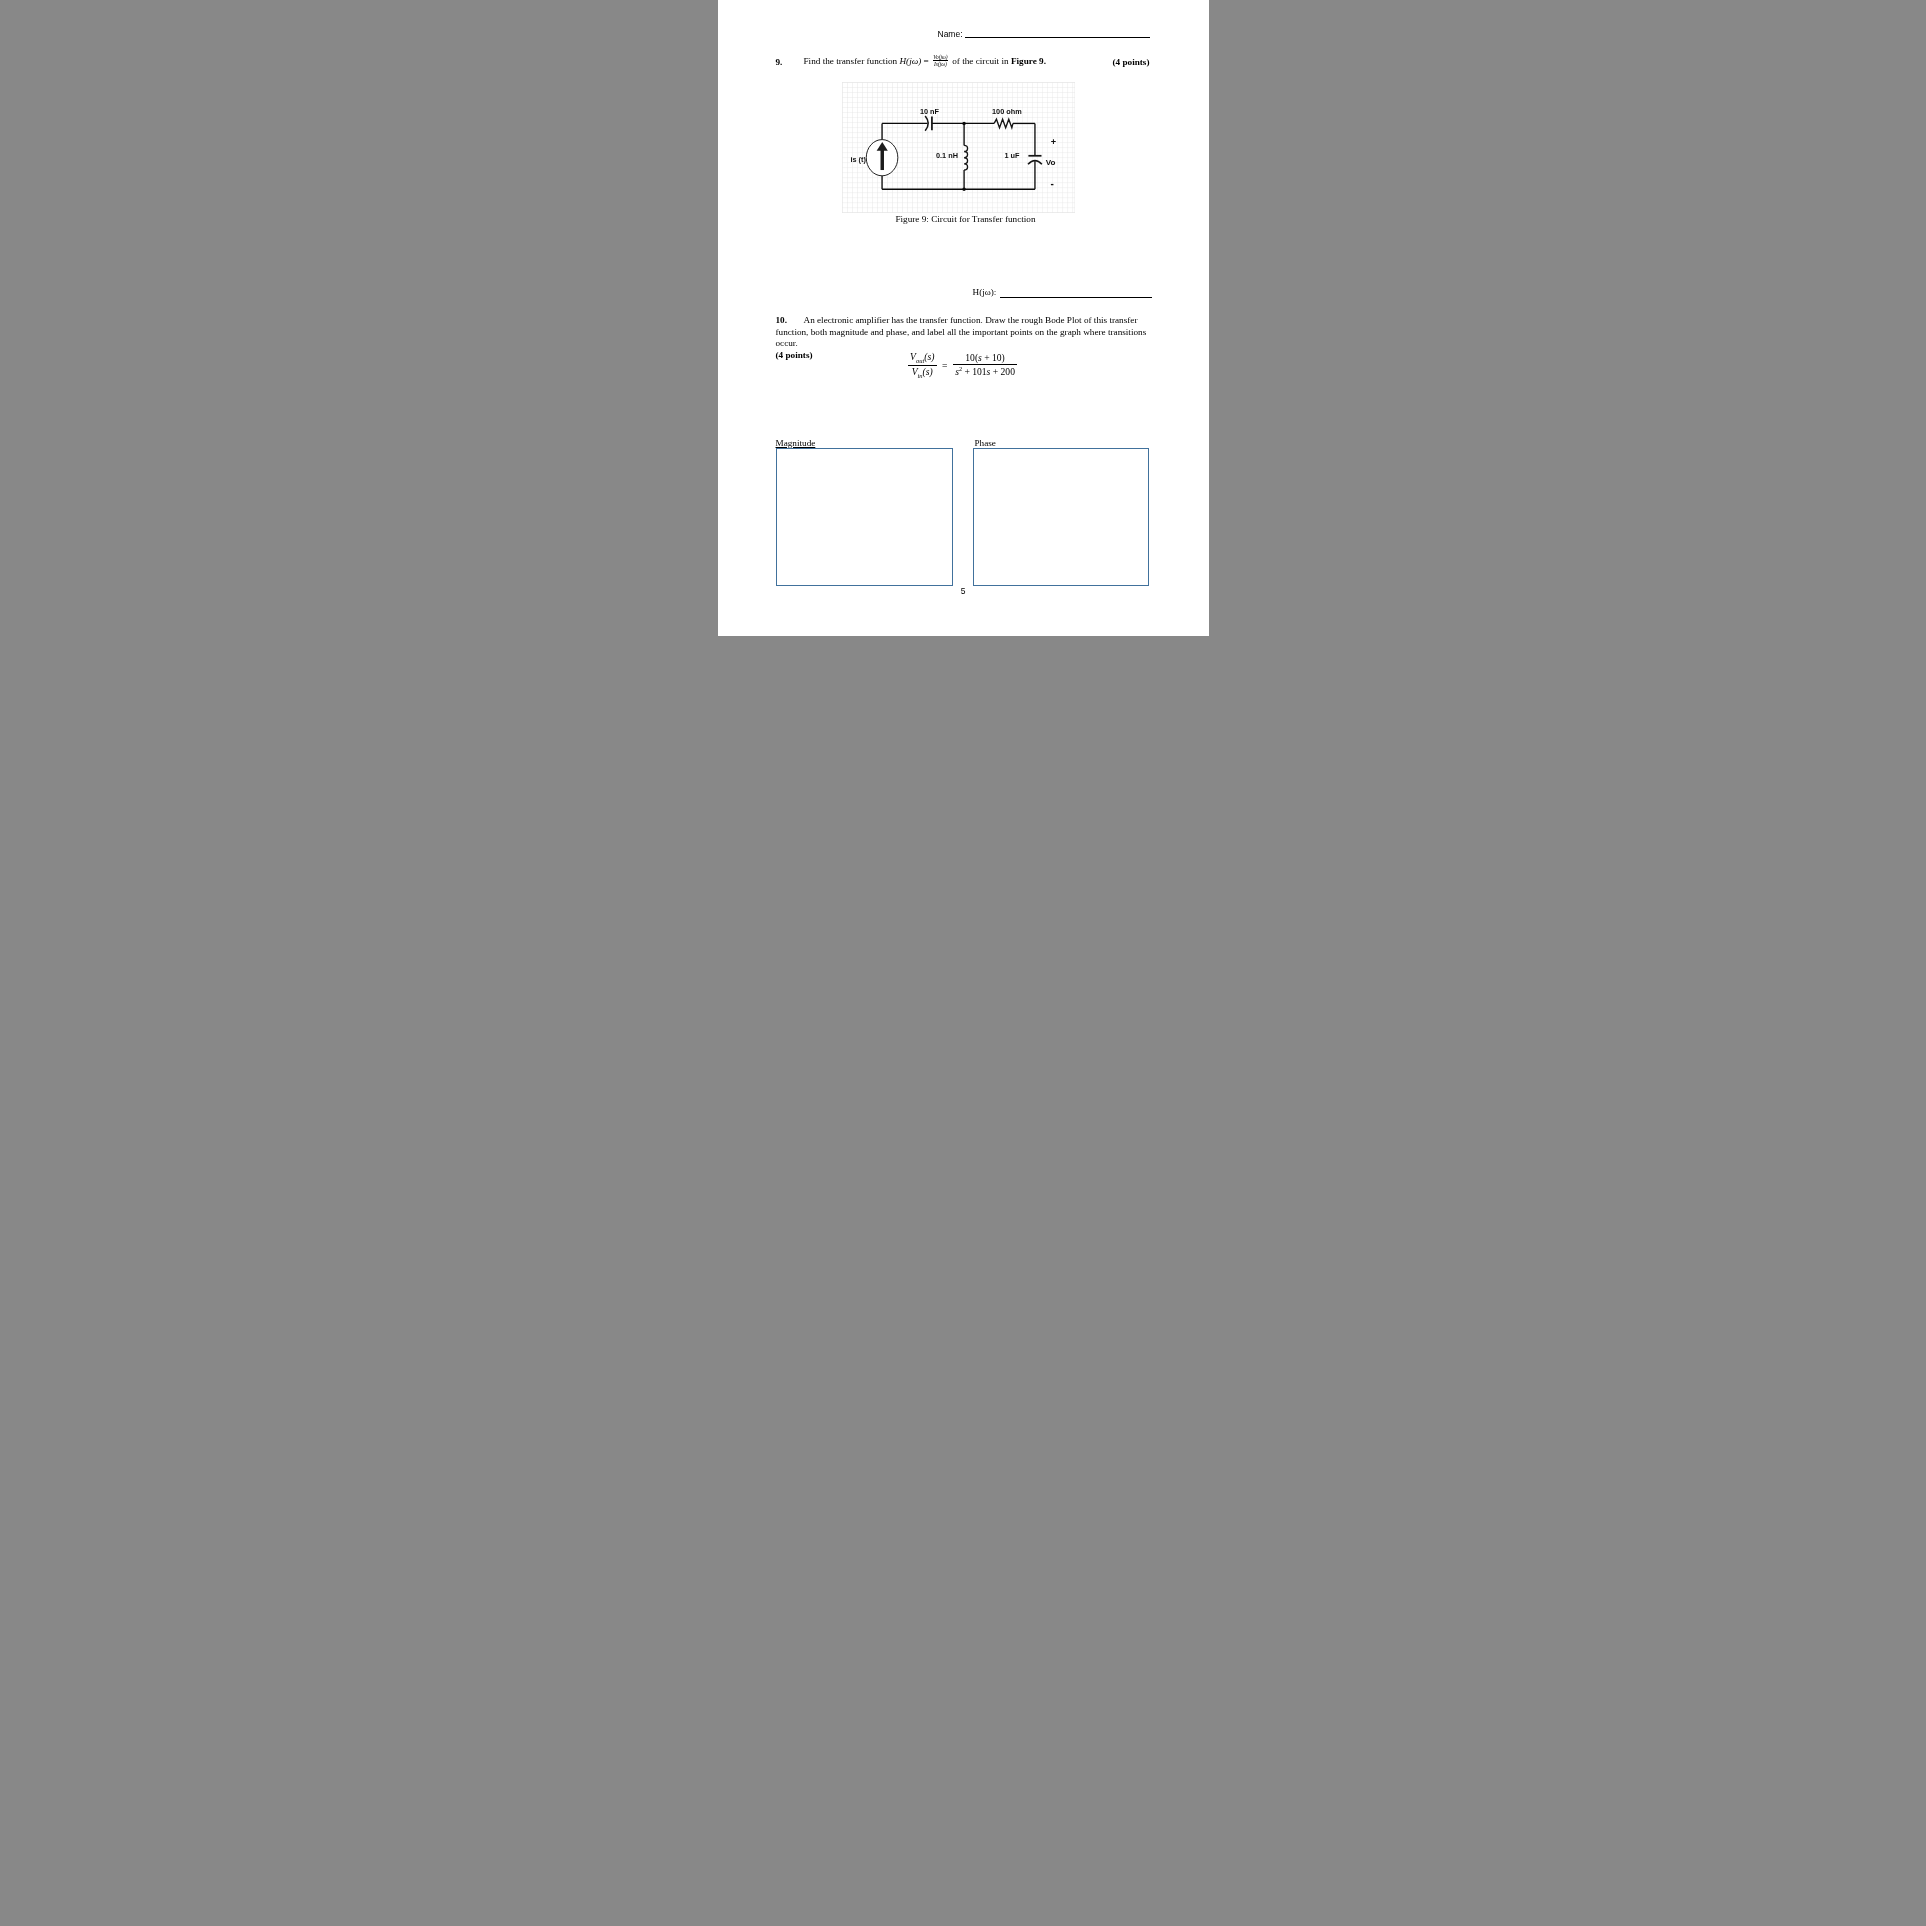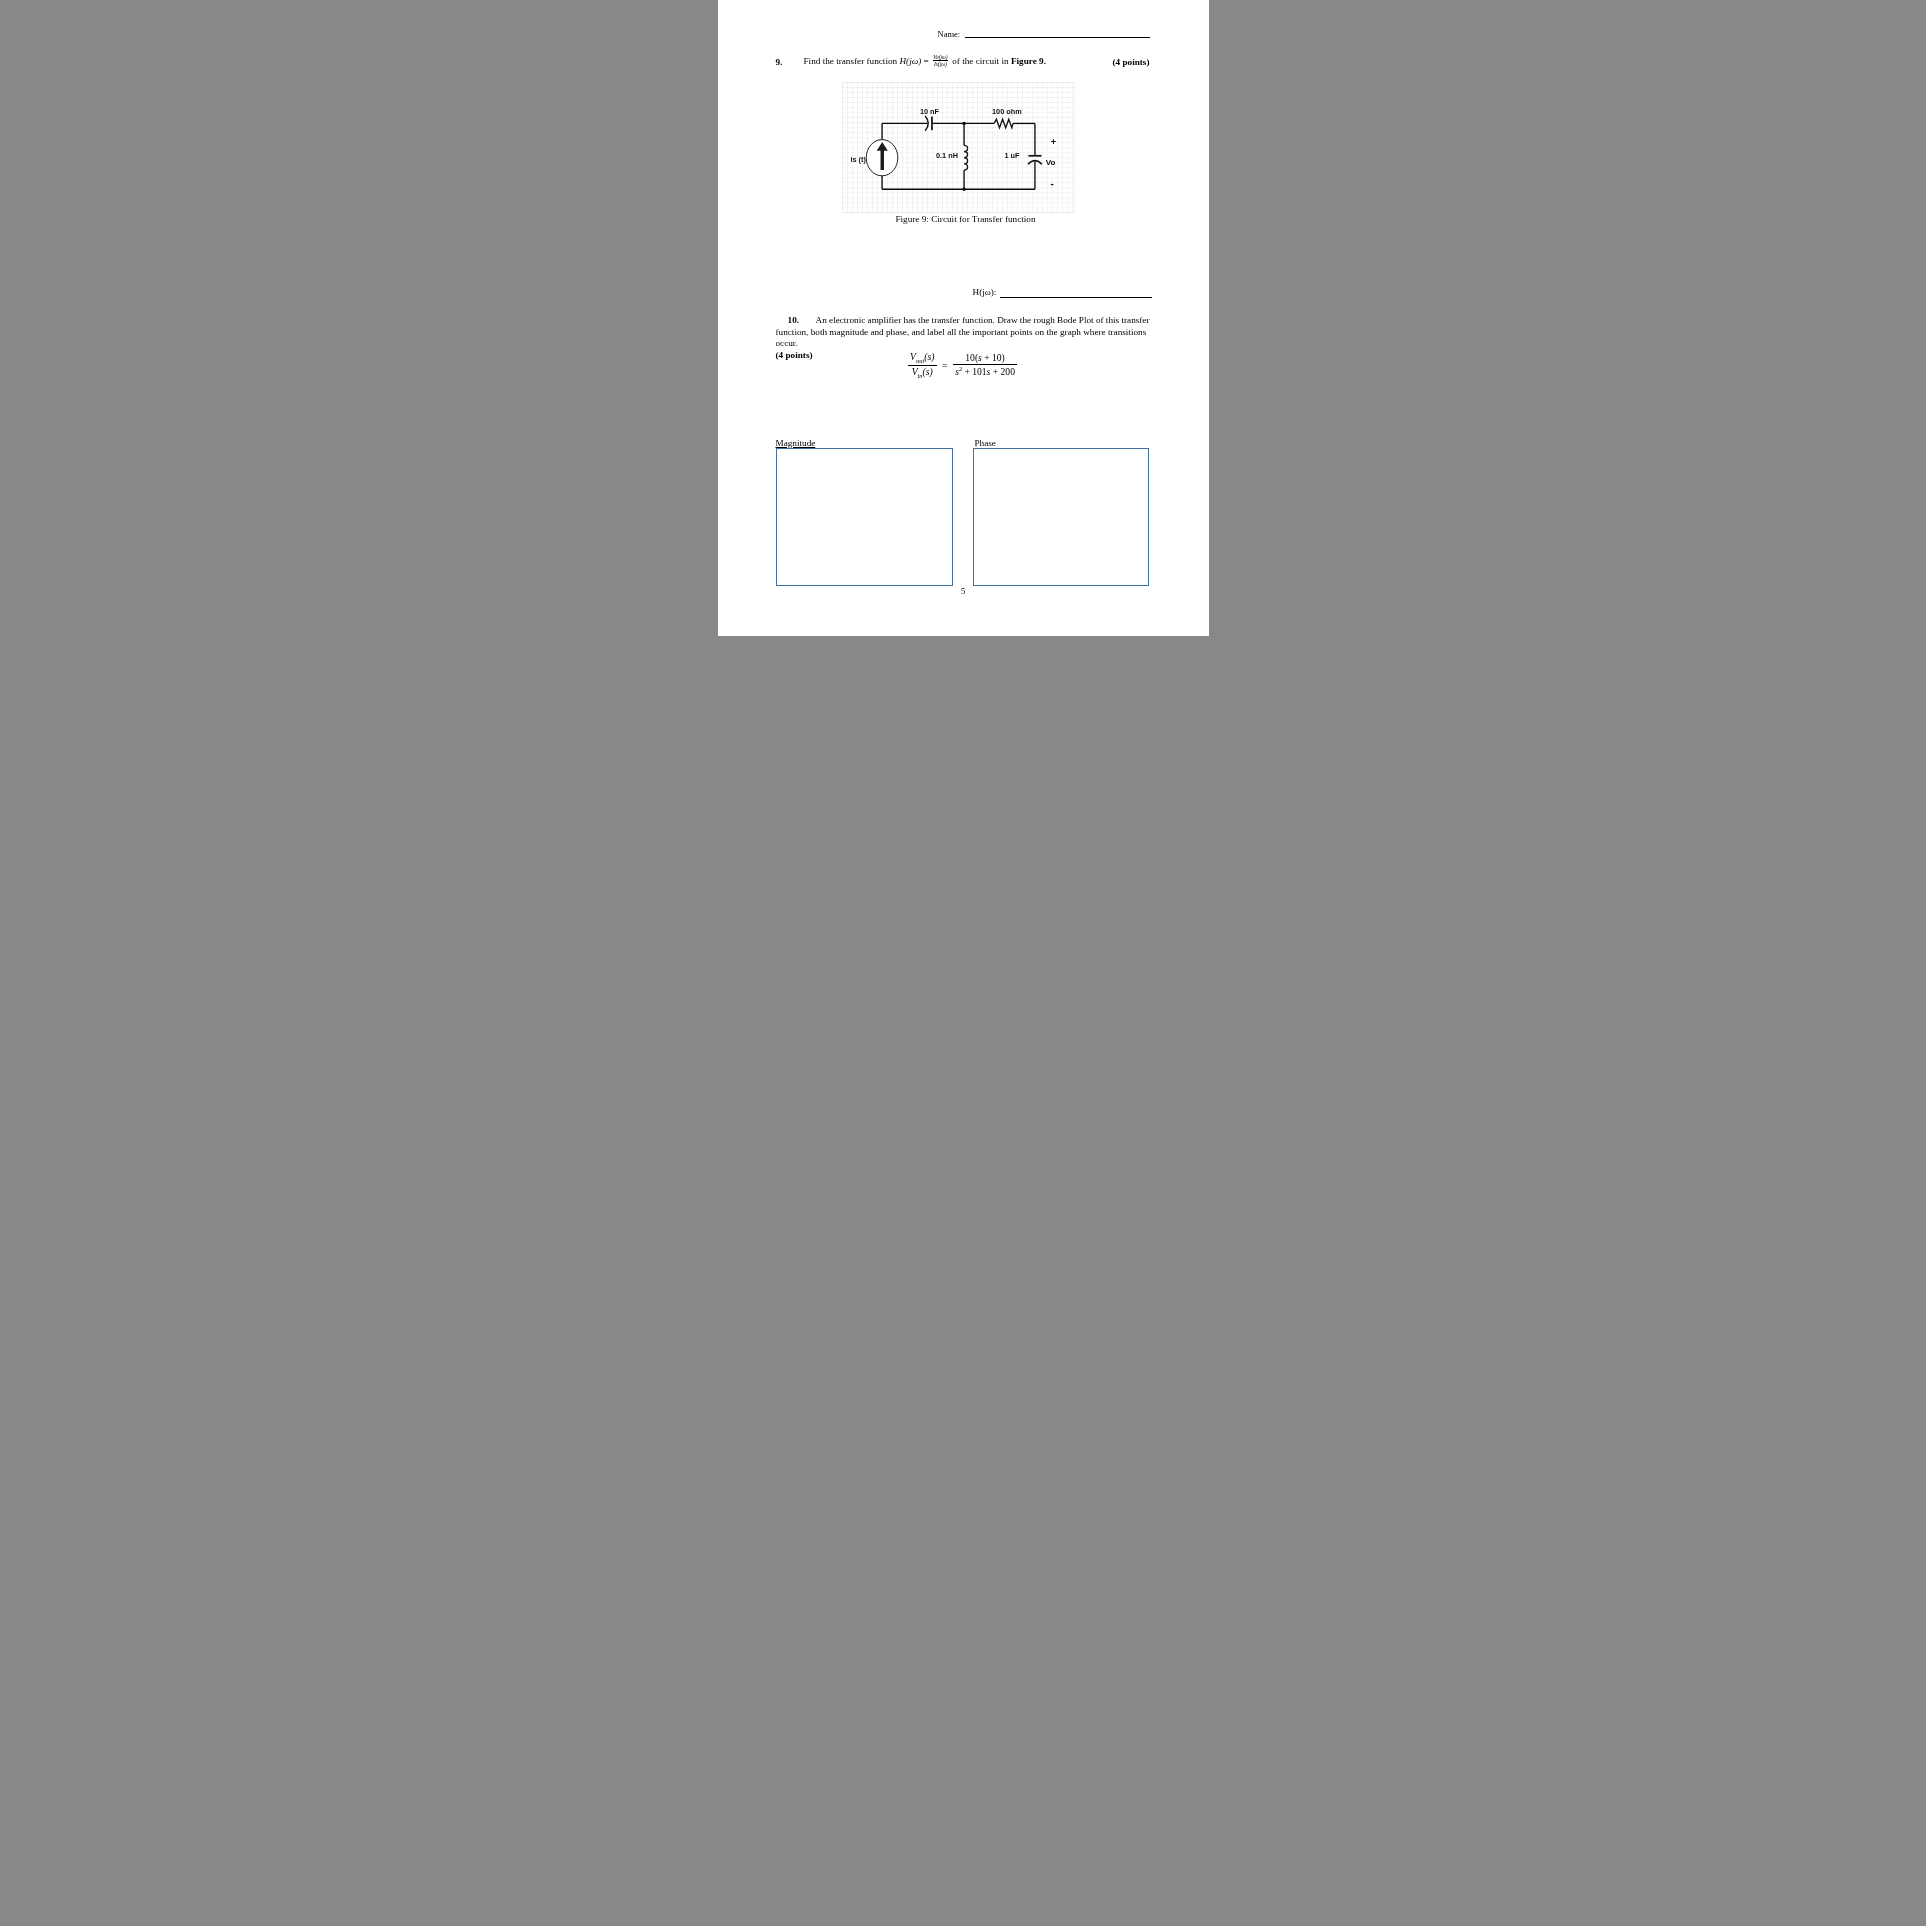--- a/index.html
+++ b/index.html
@@ -12,21 +12,21 @@
   .page{
     position:relative;
     width:491px;height:636px;
     margin:0 auto;
     background:#ffffff;
     font-family:"Liberation Serif","DejaVu Serif",serif;
     color:var(--ink);
     overflow:hidden;
   }
   .abs{position:absolute;}
-  .sans{font-family:Liberation Serif, serif;}
+  .sans{font-family:Liberation Sans, sans-serif;}
   .rule{background:#000;height:1.2px;}
 
   
   .name-label{left:220px;top:28.5px;font-size:8.5px;}
   .name-blank{left:247px;top:37px;width:185px;}
 
   
   .q-line{left:58px;top:55px;width:374px;display:flex;align-items:center;font-size:9.2px;}
   .q-num{display:inline-block;width:28px;font-weight:700;flex:0 0 auto;}
   .q-text{white-space:nowrap;}
@@ -41,21 +41,21 @@
   
   .circuit-wrap{left:124px;top:82px;width:233px;height:131px;}
   .fig-caption{left:124px;top:214px;width:248px;text-align:center;font-size:9.2px;}
 
   
   .answer-label{left:255px;top:287px;font-size:9.2px;}
   .answer-blank{left:282px;top:297px;width:152px;}
 
   
   .q10-para{left:58px;top:315px;width:374px;font-size:9.2px;line-height:11.6px;}
-  .q10-l1{display:flex;justify-content:flex-end;}
+  .q10-l1{display:flex;}
   .q10-l3{display:flex;justify-content:space-between;flex-direction:column;}
 
   
   .equation{
     left:58px;top:351px;width:374px;
     display:flex;justify-content:center;align-items:center;gap:5.4px;
     font-size:9.6px;
   }
   .frac{display:inline-flex;flex-direction:column;text-align:center;line-height:1.25;}
   .frac .den{border-top:1.2px solid #000;}

